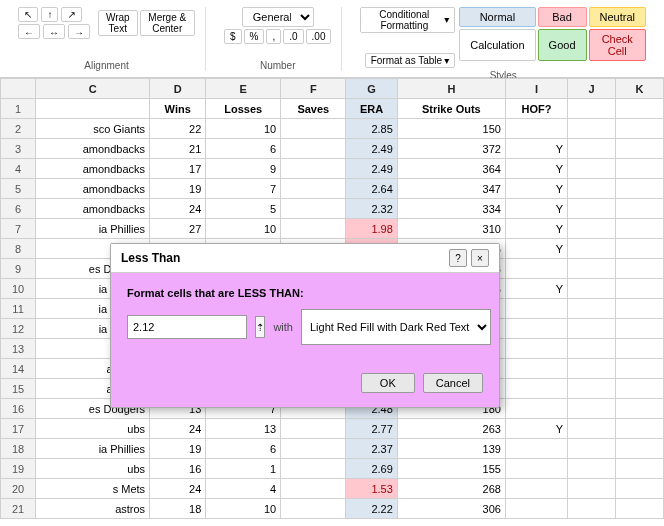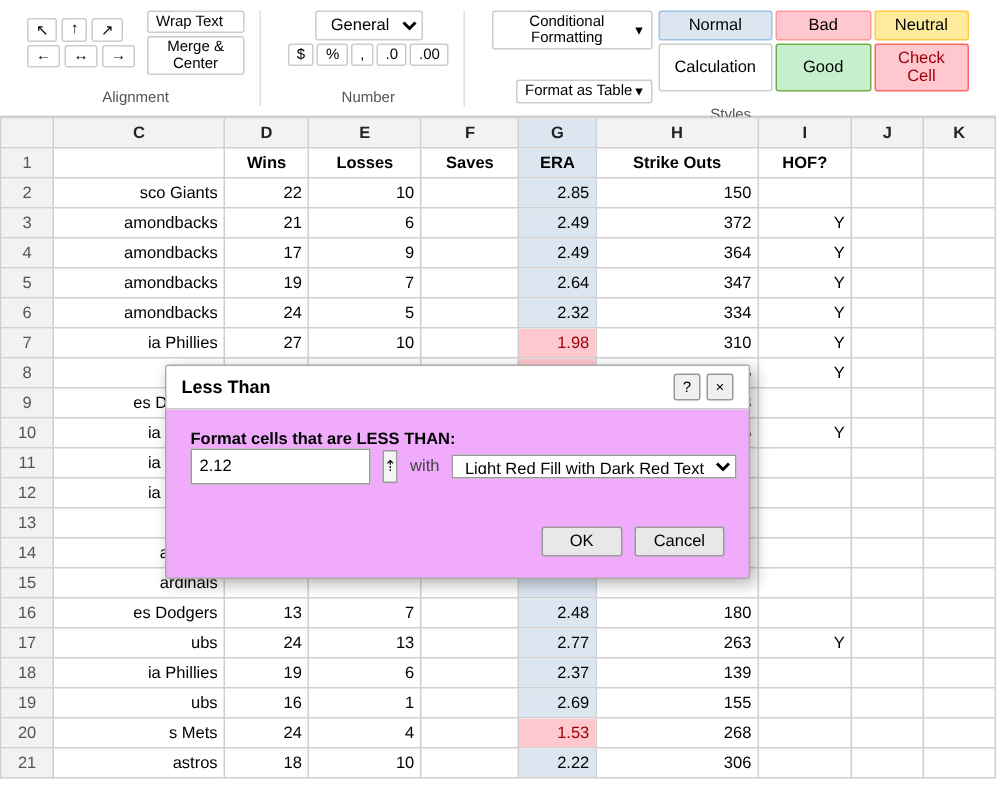--- a/index.html
+++ b/index.html
@@ -232,20 +232,21 @@
       border-radius: 2px;
     }
 
     .dialog-body {
       padding: 14px 16px;
     }
 
     .dialog-instruction {
       font-size: 11px;
       font-weight: bold;
+      margin-bottom: 10px;
     }
 
     .dialog-row {
       display: flex;
       align-items: center;
       gap: 8px;
       margin-bottom: 14px;
     }
 
     .dialog-input {
@@ -272,21 +273,21 @@
     .dialog-with-label {
       font-size: 11px;
       color: #444;
     }
 
     .dialog-select {
       border: 1px solid #999;
       background: #fff;
       font-size: 11px;
       padding: 2px 4px;
-      height: 16px;
+      height: 36px;
       flex: 1;
     }
 
     .dialog-footer {
       display: flex;
       justify-content: flex-end;
       gap: 8px;
       padding: 0 16px 14px;
     }
 
@@ -324,21 +325,21 @@
           <div class="ribbon-small-btn">↖</div>
           <div class="ribbon-small-btn">↑</div>
           <div class="ribbon-small-btn">↗</div>
         </div>
         <div style="display:flex;gap:3px;">
           <div class="ribbon-small-btn">←</div>
           <div class="ribbon-small-btn">↔</div>
           <div class="ribbon-small-btn">→</div>
         </div>
       </div>
-      <div style="display:flex;flex-direction:column;gap:2px;margin-left:4px;">
+      <div style="display:flex;gap:2px;margin-left:4px;">
         <button class="ribbon-small-btn">Wrap Text</button>
         <button class="ribbon-small-btn">Merge &amp; Center</button>
       </div>
     </div>
     <div class="ribbon-label">Alignment</div>
   </div>
 
   <div class="ribbon-group">
     <div style="display:flex;flex-direction:column;gap:2px;align-items:center;">
       <select class="ribbon-btn" style="font-size:11px;width:72px;">

